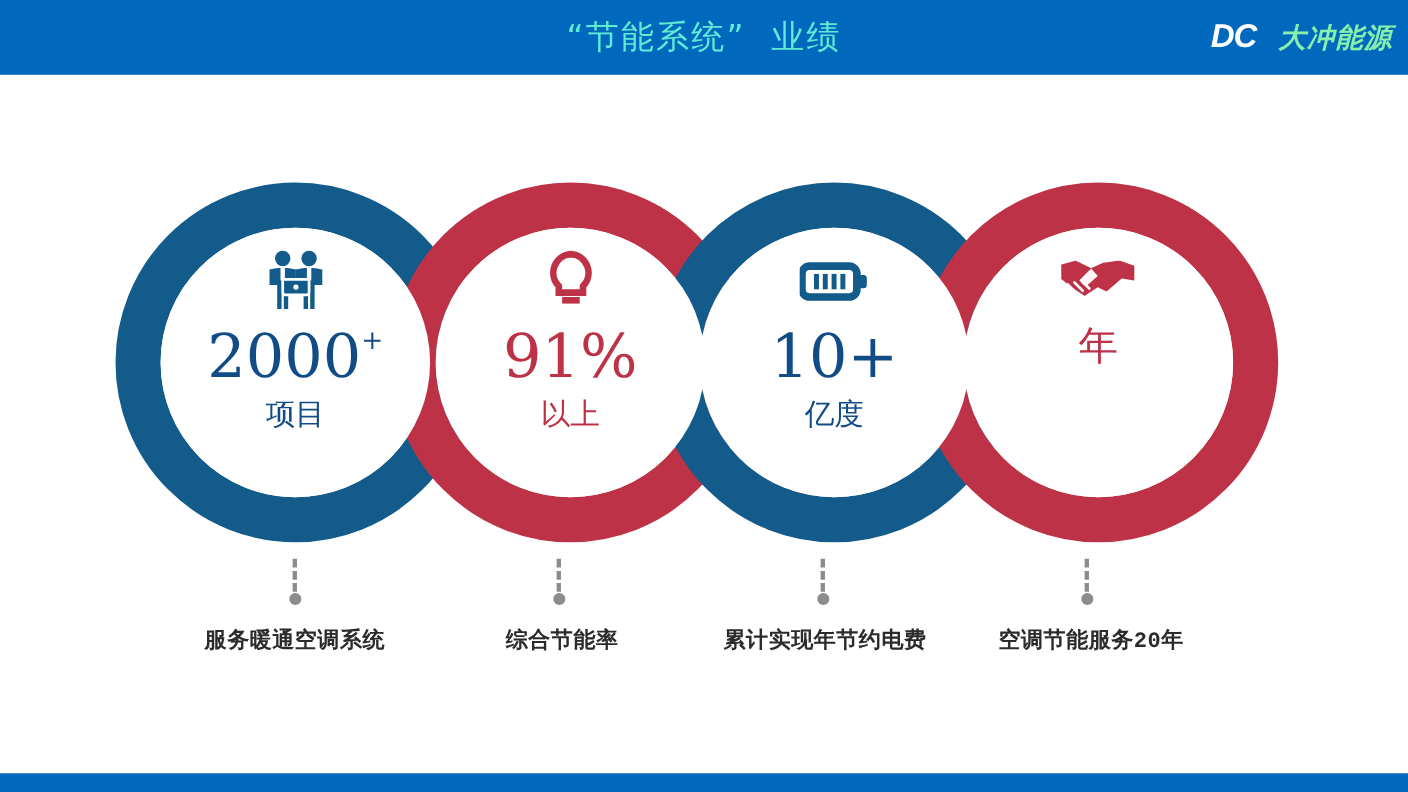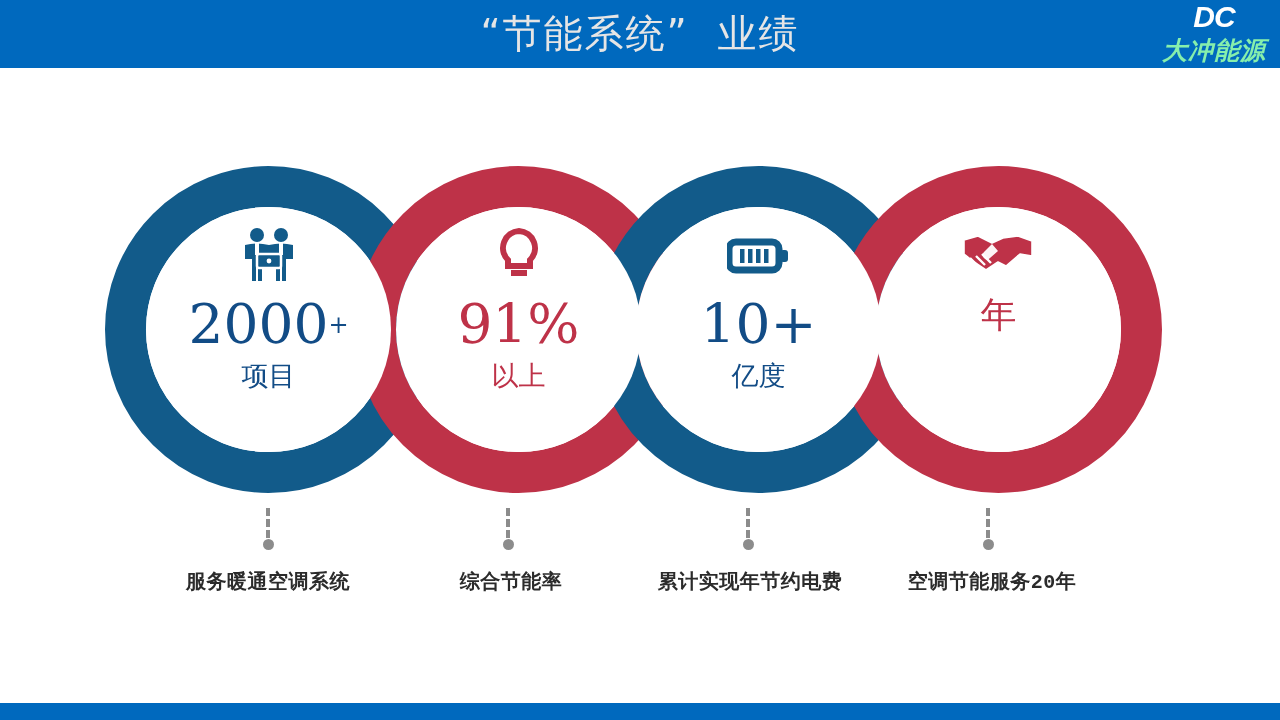--- a/index.html
+++ b/index.html
@@ -12,27 +12,27 @@
   }
 
   
   .header{
     position:absolute;left:0;top:0;width:1280px;height:68px;
     background:#0069BE;
   }
   .header-title{
     position:absolute;left:0;top:0;width:1280px;height:68px;
     display:flex;align-items:center;justify-content:center;
-    color:#e5e5e5;font-size:39px;letter-spacing:2px;
+    color:#5eead4;font-size:30px;letter-spacing:2px;
     font-family:"DejaVu Sans","Liberation Sans",sans-serif;
     white-space:pre;
   }
   .logo{
     position:absolute;right:14px;top:0;height:68px;
-    display:flex;align-items:center;gap:0;flex-direction:column;
+    display:flex;align-items:center;gap:20px;
   }
   .logo-dc{
     color:#ffffff;font-size:30px;font-weight:bold;font-style:italic;
     letter-spacing:-1px;
     font-family:"Liberation Sans","DejaVu Sans",sans-serif;
   }
   .logo-cn{
     color:#86efac;font-size:25px;font-weight:bold;font-style:italic;
     letter-spacing:1px;
     font-family:"DejaVu Sans","Liberation Sans",sans-serif;
@@ -77,21 +77,21 @@
   }
   .cell-icon{
     height:62px;display:flex;align-items:center;justify-content:center;
   }
   .cell-value{
     margin-top:10px;
     font-size:55px;line-height:1;
     font-family:"DejaVu Serif","Liberation Serif",serif;
     font-weight:400;
     white-space:nowrap;
-    display:flex;align-items:center;
+    display:flex;align-items:flex-start;
   }
   .cell-value .sfx-sm{font-size:24px;}
   .cell-value .sfx-md{font-size:36px;}
   .cell-sub{
     margin-top:6px;font-size:27px;
     font-family:"DejaVu Sans","Liberation Sans",sans-serif;
   }
   .c-blue{color:#124C86;}
   .c-red{color:#BE3248;}
 

